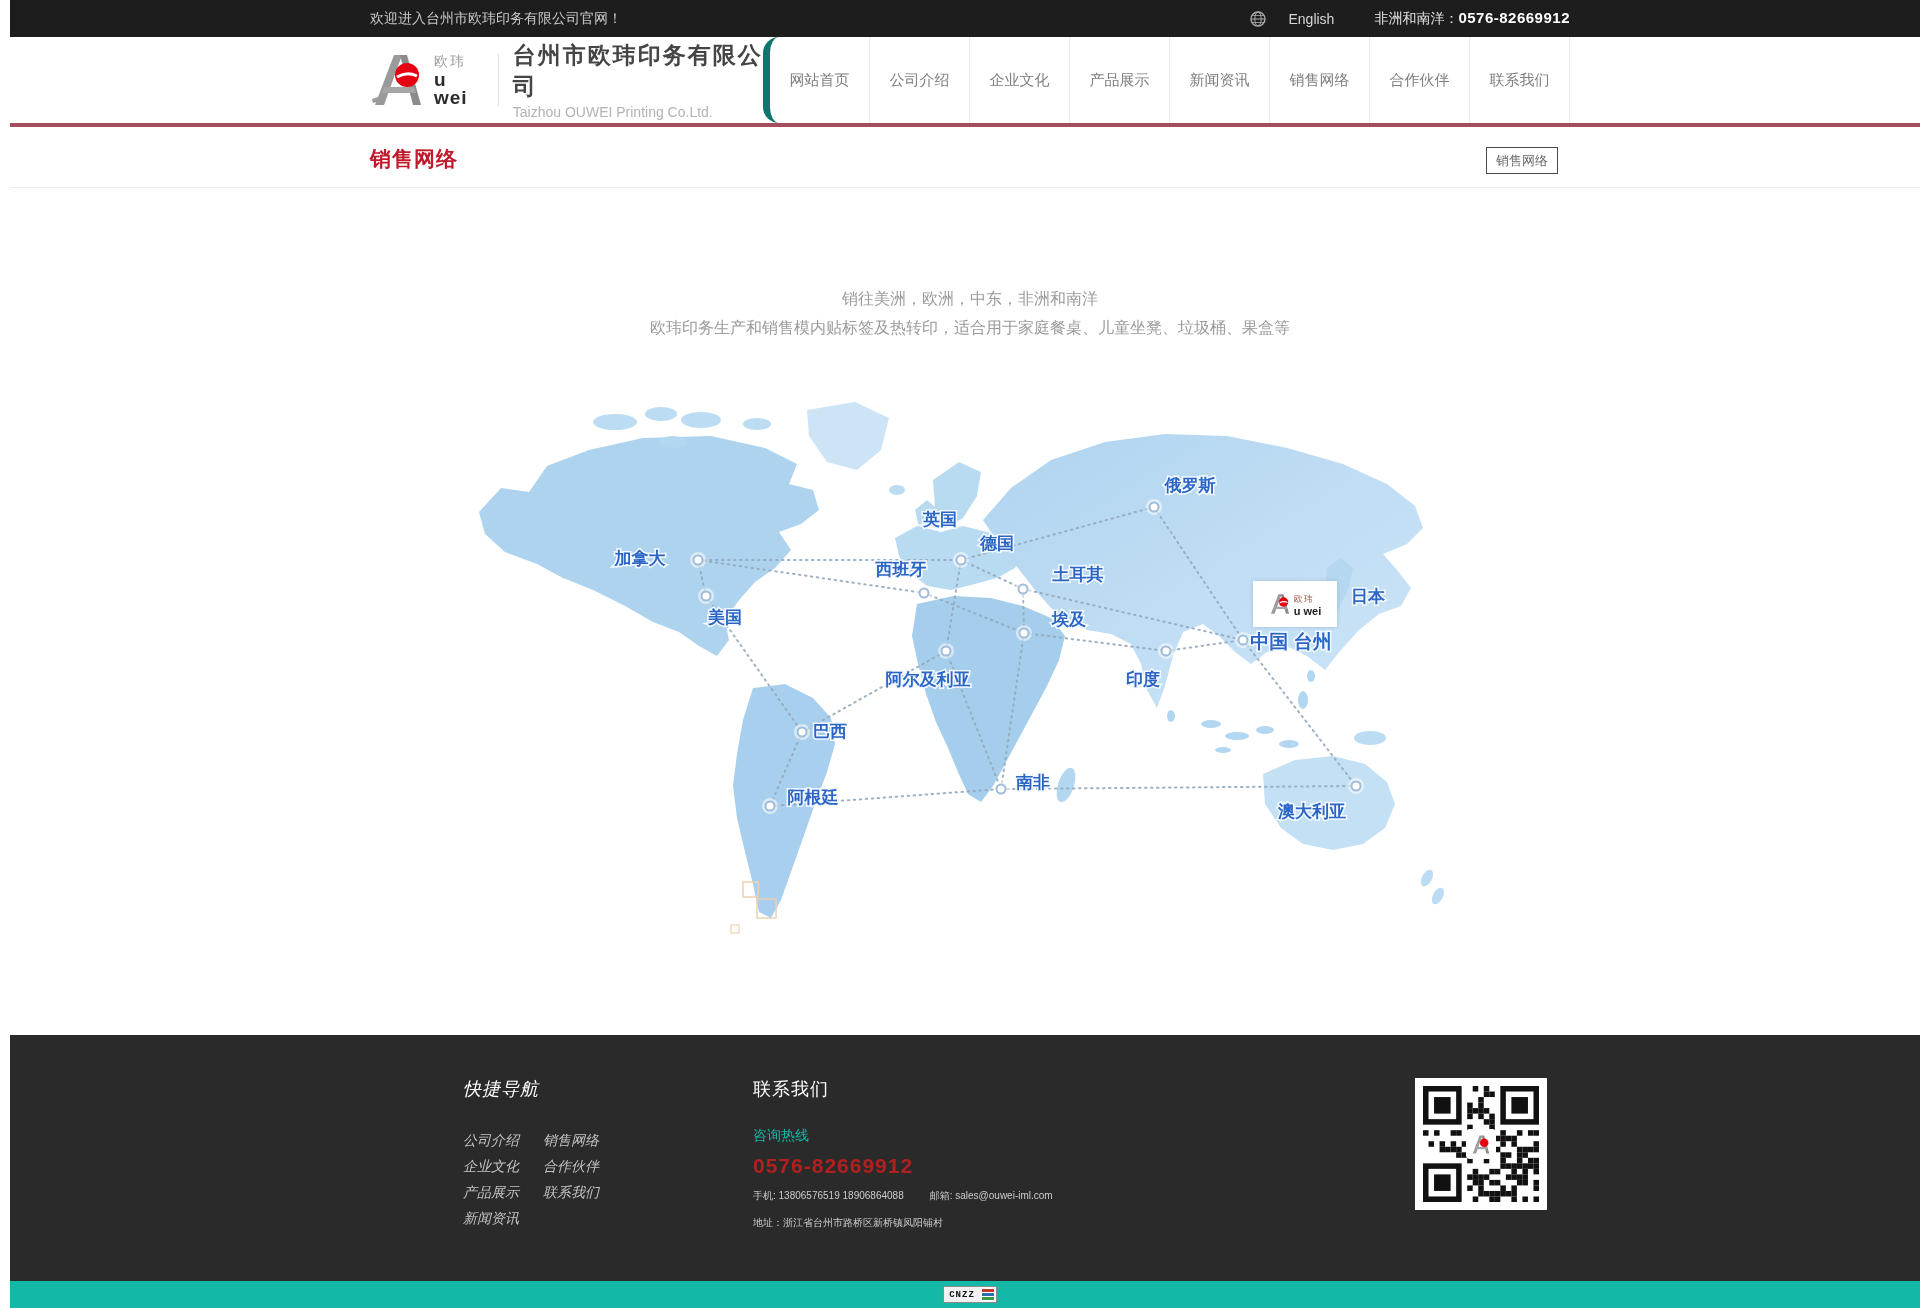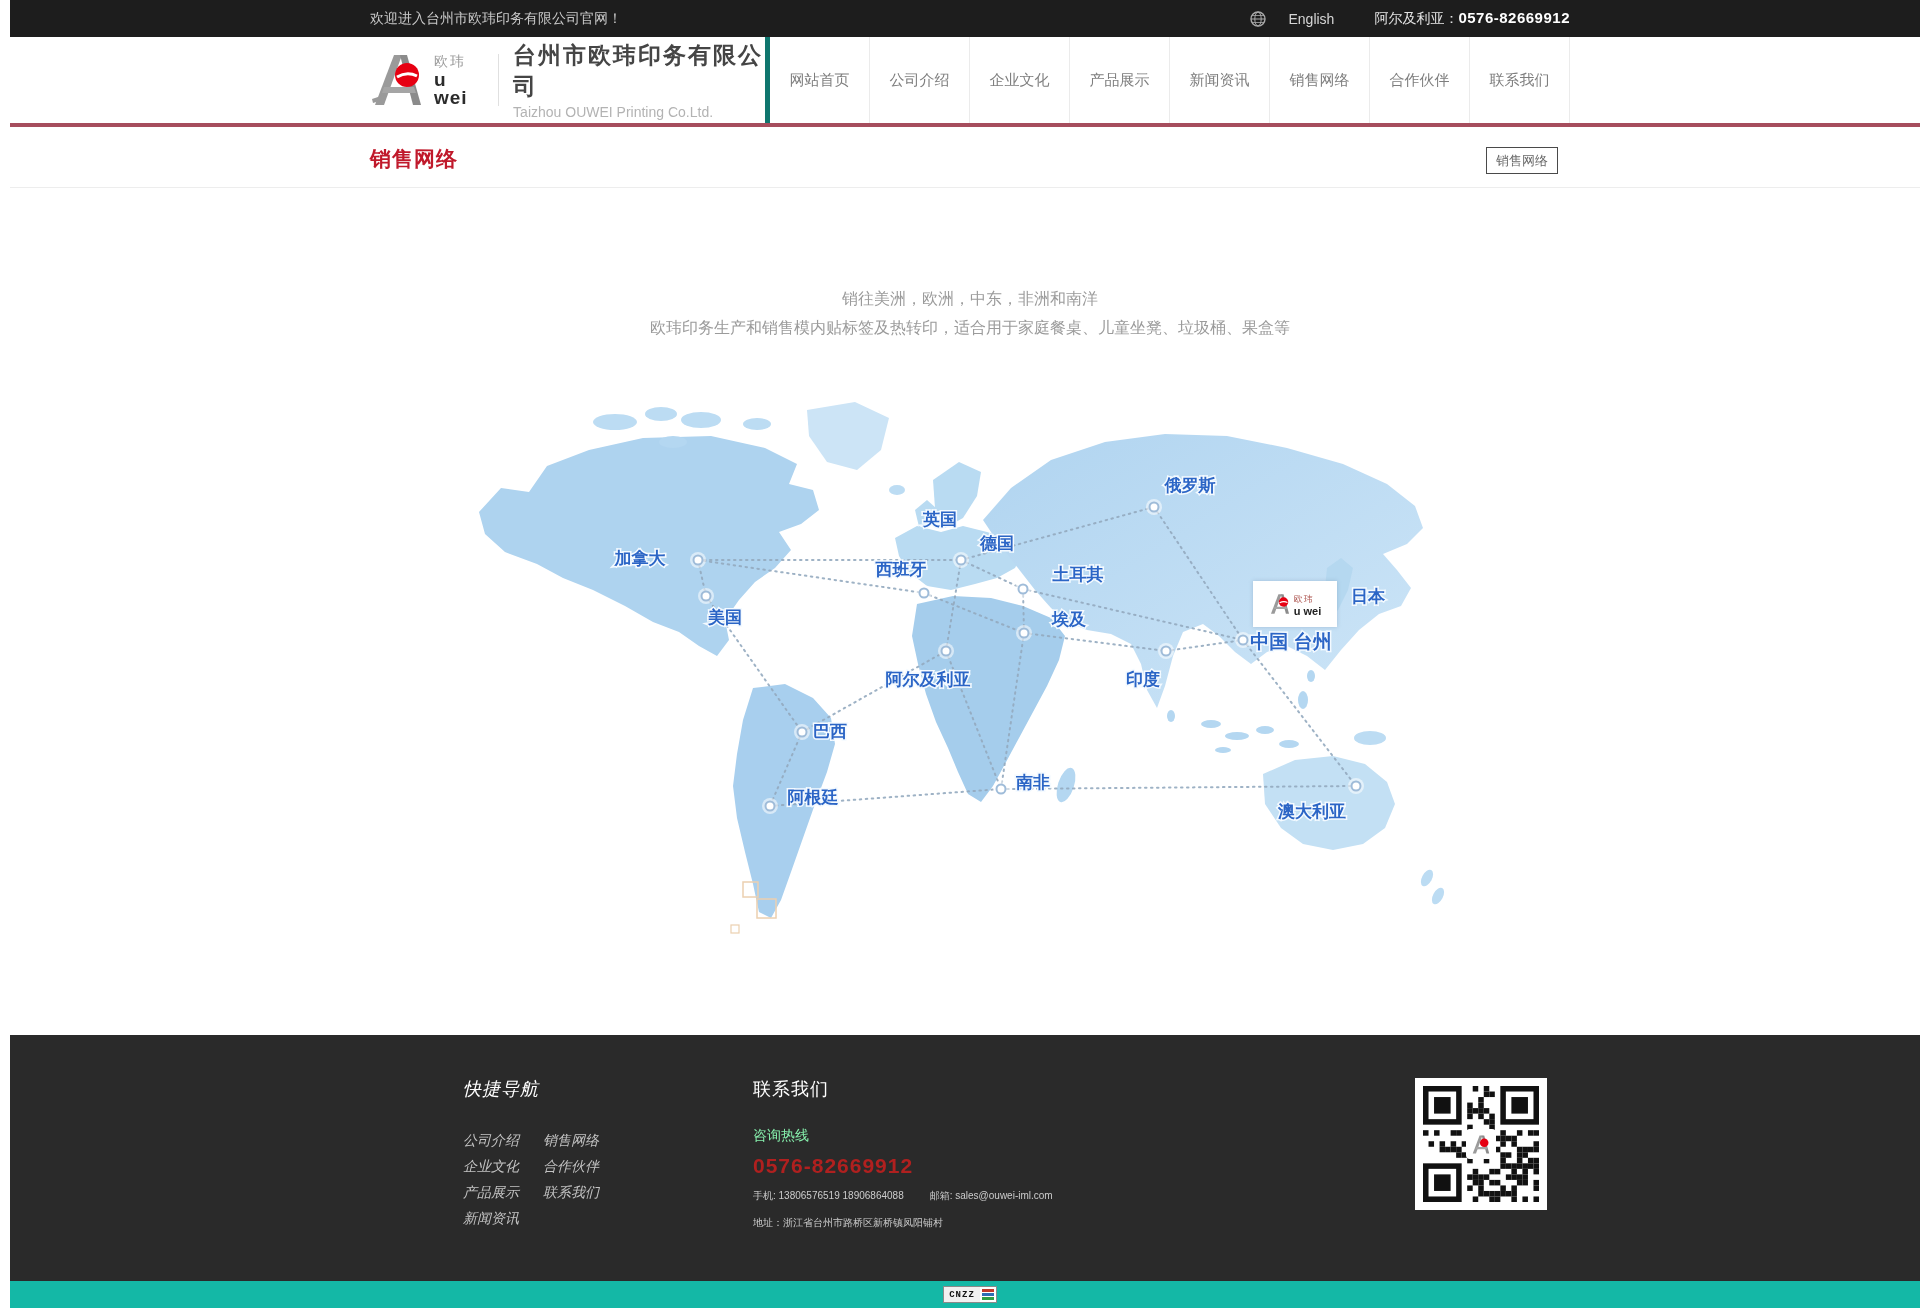--- a/index.html
+++ b/index.html
@@ -22,21 +22,21 @@
   .header .inner { height:86px; display:flex; align-items:center; justify-content:space-between; }
   .brand { display:flex; align-items:center; height:86px; }
   .logo-mark { width:56px; height:58px; position:relative; flex:none; }
   .logo-cnen { margin-left:8px; padding-right:16px; border-right:1px solid #e0e0e0; height:52px;
                display:flex; flex-direction:column; justify-content:center; }
   .logo-cn { color:#9a9a9a; font-size:14px; letter-spacing:2px; }
   .logo-en { color:#2b2b2b; font-size:19px; font-weight:bold; letter-spacing:1px; line-height:18px; }
   .company { margin-left:14px; }
   .company-cn { color:#454545; font-size:23px; font-weight:bold; letter-spacing:2px; }
   .company-en { color:#b3b3b3; font-size:14px; margin-top:2px; }
-  .nav { display:flex; height:86px; border-left:5px solid #0f766e; }
+  .nav { display:flex; height:86px; border-left:7px solid #0f766e;border-radius:16px; }
   .nav-item { width:100px; height:86px; line-height:86px; text-align:center; font-size:15px; color:#7e7e7e;
               border-right:1px solid #ebebeb; cursor:pointer; white-space:nowrap; }
 
   
   .title-row { border-bottom:1px solid #ededed; background:#fff; }
   .title-row .inner { height:60px; }
   .page-title { position:absolute; left:0; top:18px; font-size:21px; font-weight:bold; color:var(--accent-red,#c0192b); letter-spacing:1px; }
   .corner-btn { position:absolute; right:12px; top:20px; width:72px; height:27px; line-height:25px; text-align:center;
                 border:1px solid #4a4a4a; color:#6a6a6a; font-size:13px; background:#fff; cursor:pointer; }
 
@@ -58,21 +58,21 @@
 
   
   .footer { height:246px; background:#2a2a2a; }
   .footer .inner { height:246px; }
   .f-col-nav { position:absolute; left:93px; top:42px;font-style:italic; }
   .f-head { color:#ffffff; font-size:18px; letter-spacing:1px; margin-bottom:26px; }
   .f-links { display:flex; gap:24px; }
   .f-links ul { list-style:none; }
   .f-links li { color:#c3c3c3; font-size:14px; line-height:26px; cursor:pointer; white-space:nowrap; }
   .f-col-contact { position:absolute; left:383px; top:42px; }
-  .f-label { color:#86efac; font-size:14px; margin-bottom:9px; }
+  .f-label { color:#14b8a6; font-size:14px; margin-bottom:9px; }
   .f-phone { color:var(--footer-phone-red,#b0201f); font-size:21px; font-weight:bold; letter-spacing:1px; margin-bottom:11px; }
   .f-line { color:#cccccc; font-size:10px; margin-bottom:13px; display:flex; gap:26px; }
   .f-addr { color:#cccccc; font-size:10px; }
   .qr-box { position:absolute; right:23px; top:43px; width:132px; height:132px; background:#fff; padding:8px; }
   .qr-logo { position:absolute; left:50%; top:50%; width:30px; height:30px; margin:-15px 0 0 -15px; background:#fff;
              border-radius:4px; display:flex; align-items:center; justify-content:center; }
 
   
   .bottombar { height:27px; background:#14b8a6; display:flex; align-items:center; justify-content:center; }
   .cnzz { display:flex; height:17px; border:1px solid #8a8a8a; background:#fff; }
@@ -93,21 +93,21 @@
         <span class="globe">
           <svg viewBox="0 0 16 16" width="16" height="16">
             <circle cx="8" cy="8" r="7" fill="none" stroke="#aaaaaa" stroke-width="1.4"></circle>
             <ellipse cx="8" cy="8" rx="3.2" ry="7" fill="none" stroke="#aaaaaa" stroke-width="1"></ellipse>
             <line x1="1" y1="8" x2="15" y2="8" stroke="#aaaaaa" stroke-width="1"></line>
             <line x1="2" y1="4.5" x2="14" y2="4.5" stroke="#aaaaaa" stroke-width=".8"></line>
             <line x1="2" y1="11.5" x2="14" y2="11.5" stroke="#aaaaaa" stroke-width=".8"></line>
           </svg>
         </span>
         <span class="english">English</span>
-        <span class="hotline"><span>阿尔及利亚：</span><b>0576-82669912</b></span>
+        <span class="hotline"><span>非洲和南洋：</span><b>0576-82669912</b></span>
       </div>
     </div>
   </div>
 
   <div class="header">
     <div class="inner">
       <div class="brand">
         <span class="logo-mark">
           <svg viewBox="0 0 56 58" width="56" height="58">
             <path d="M24,4 L32,4 L14,54 L5,54 Z" fill="#9a9a9a"></path>

